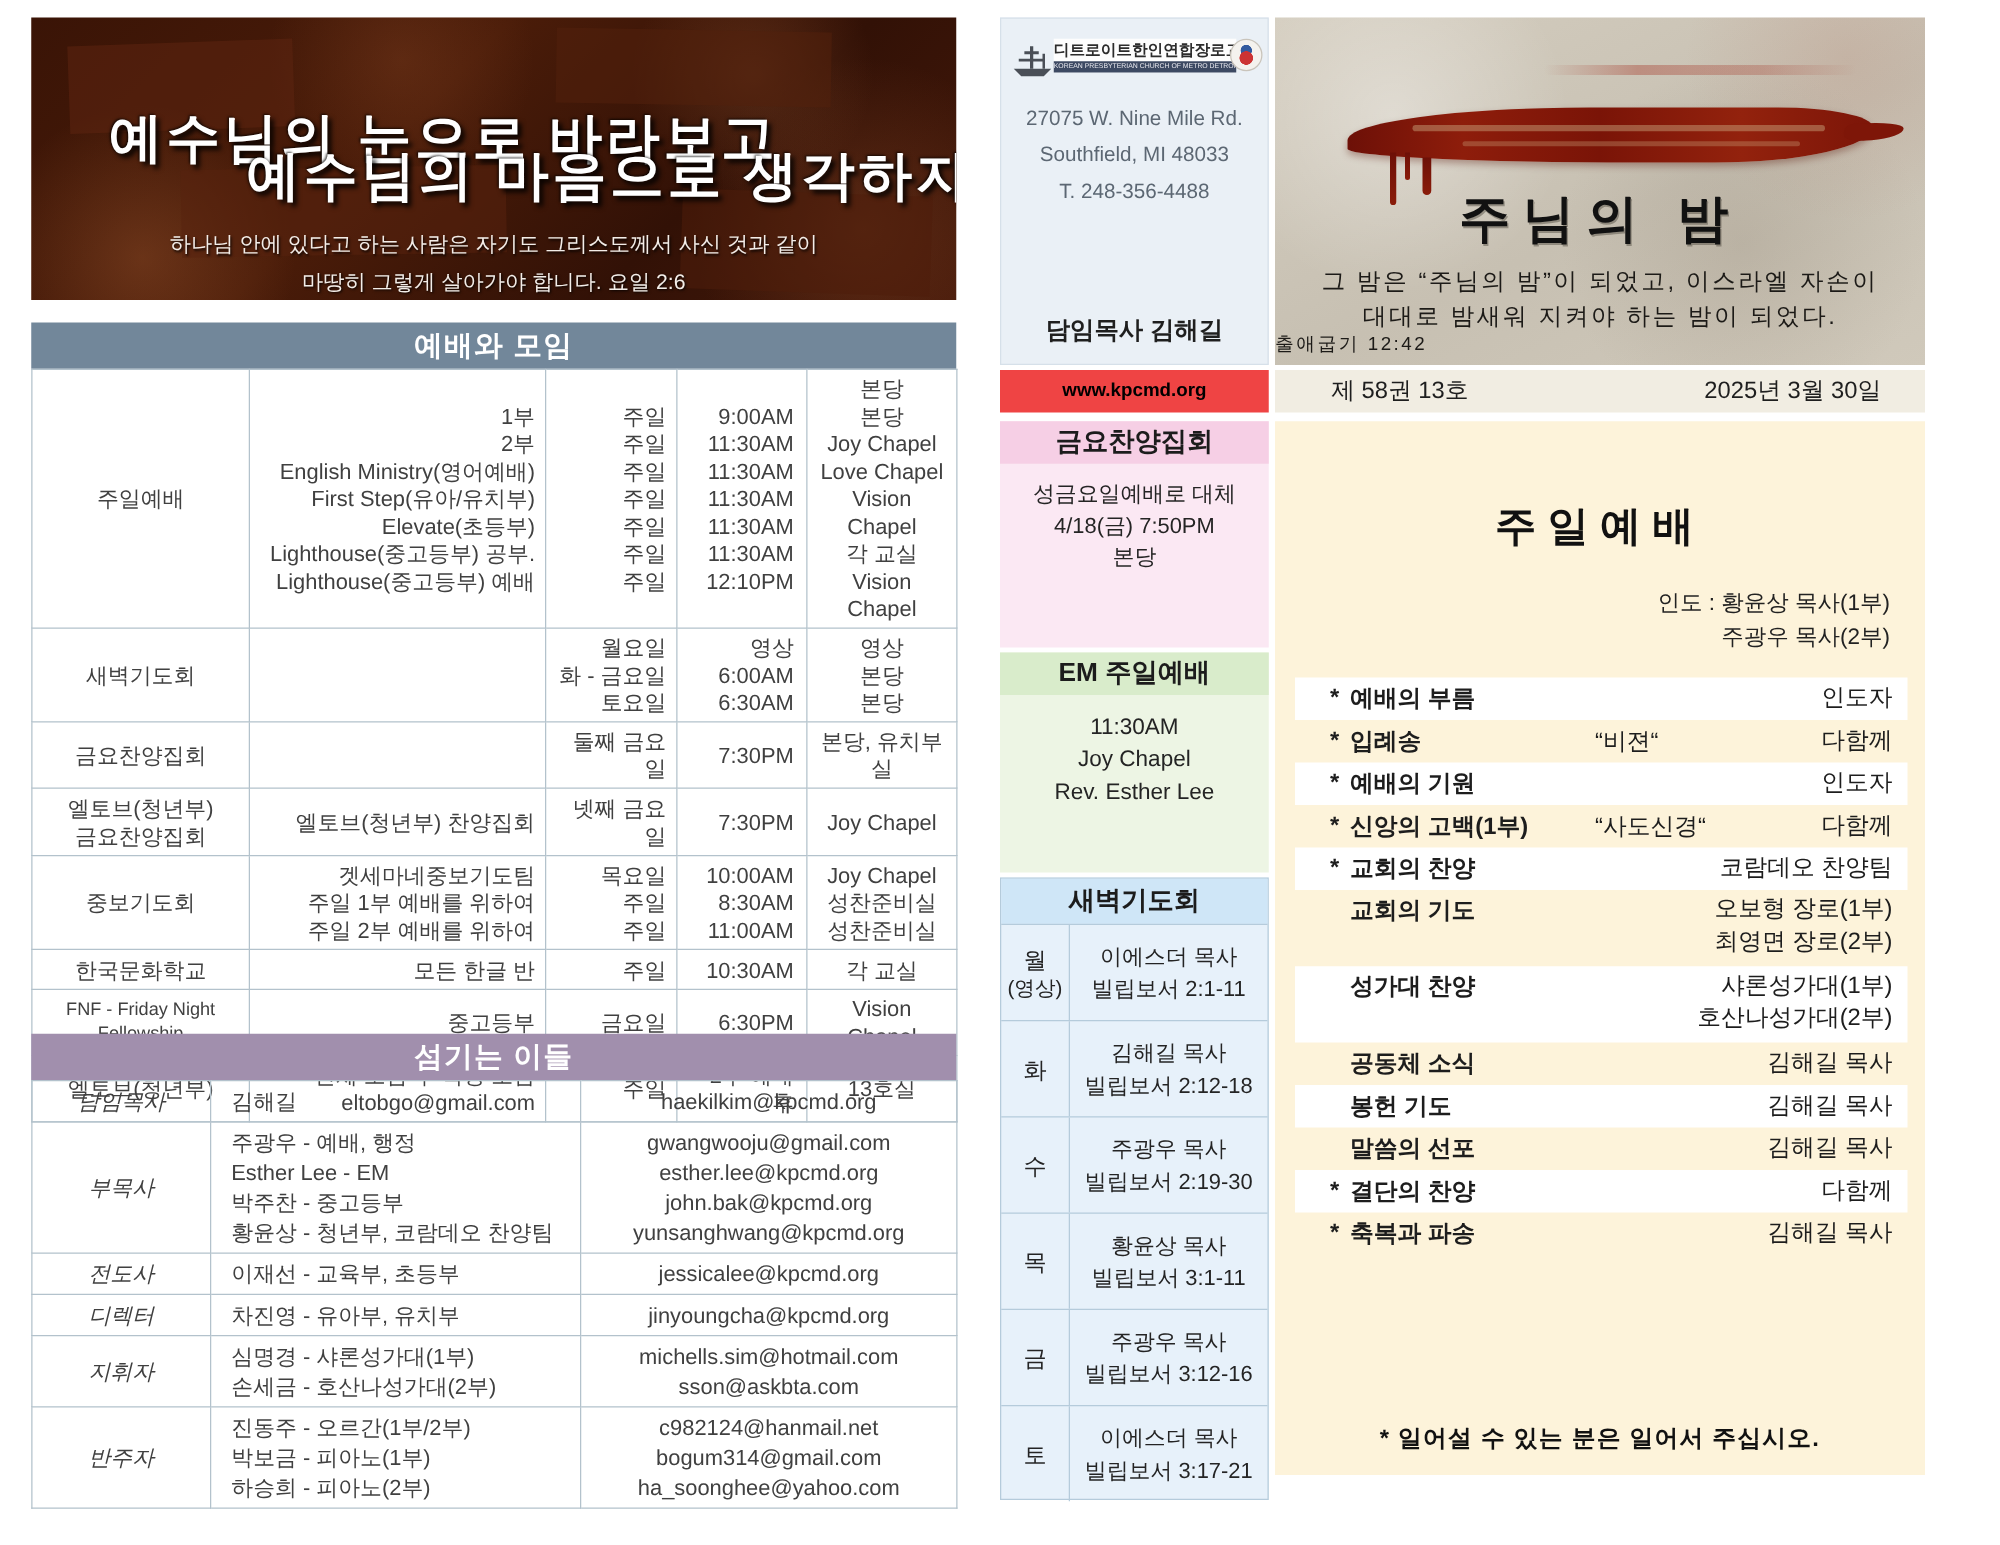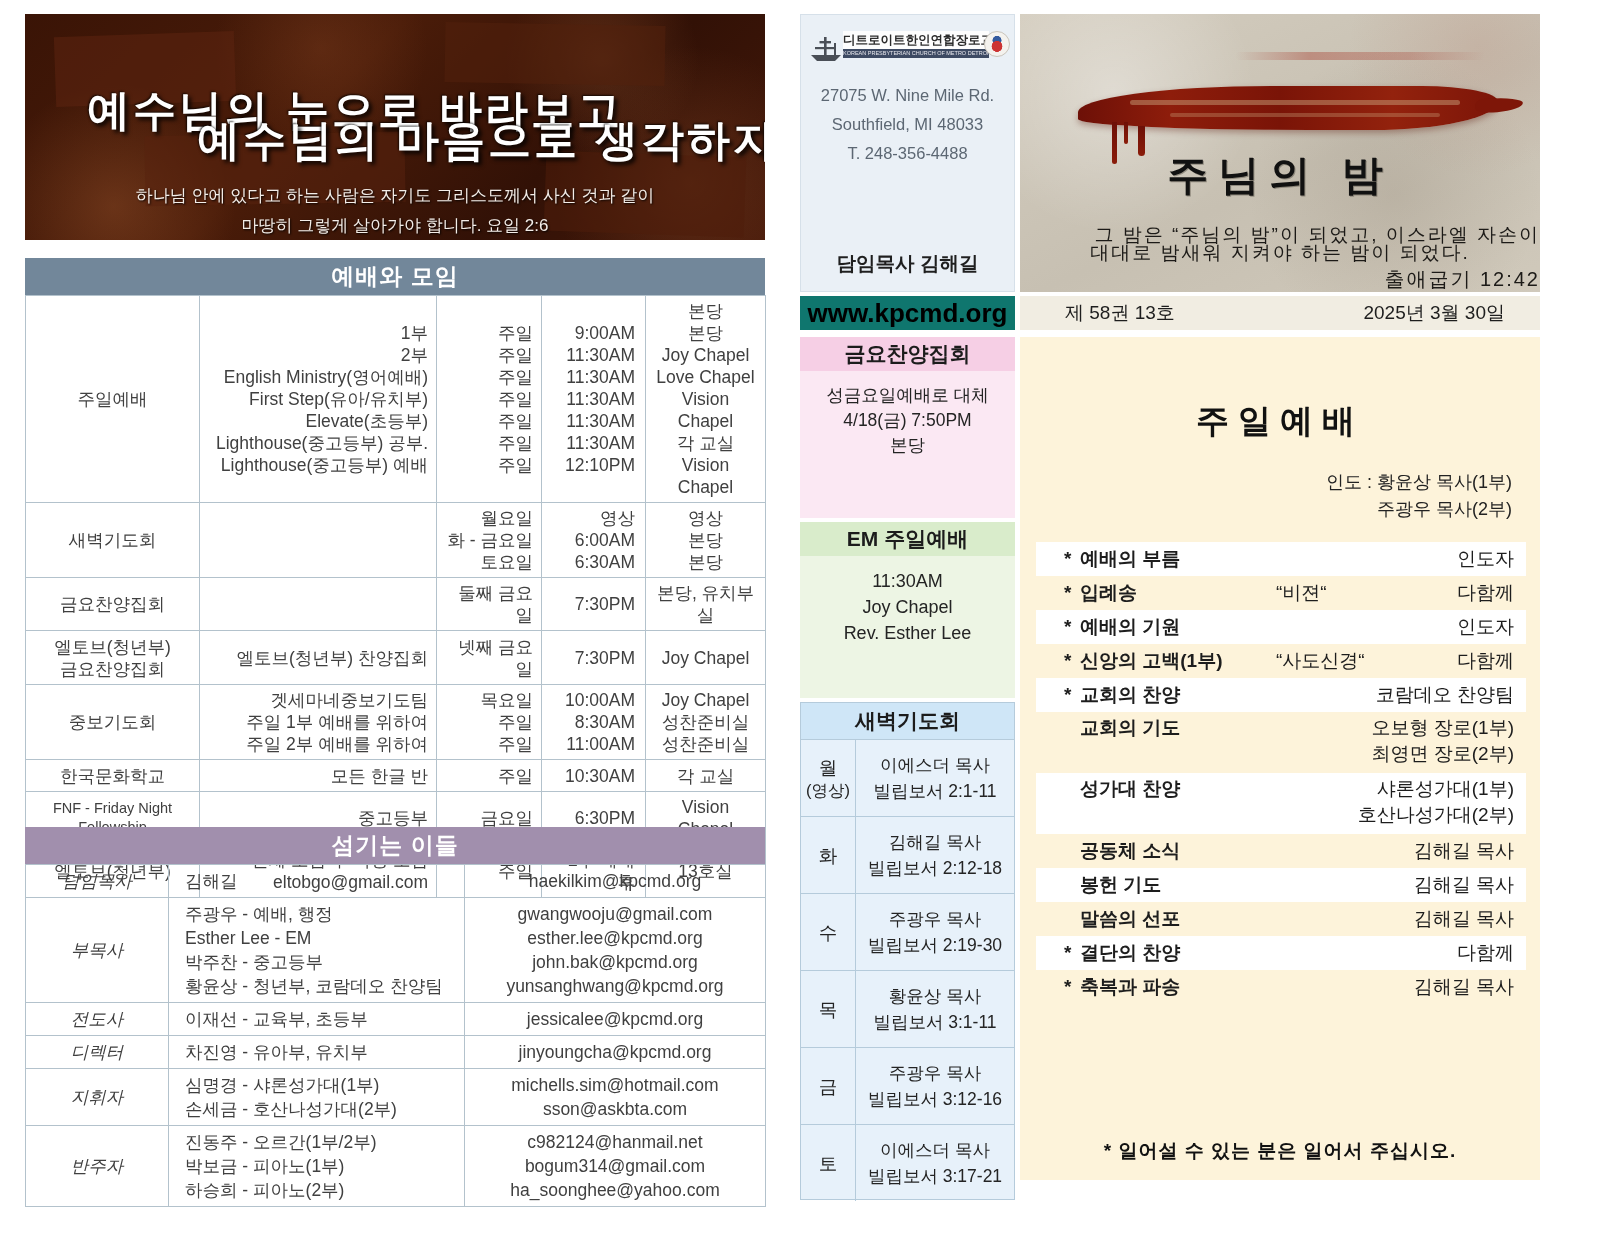--- a/index.html
+++ b/index.html
@@ -53,22 +53,22 @@
   .logo-kr{font-size:12.5px;font-weight:bold;color:#2c2c2c;text-align:center;white-space:nowrap;line-height:18px;}
   .logo-en{background:#3d4a63;color:#e8e8ee;font-size:5.5px;text-align:center;line-height:9px;white-space:nowrap;overflow:hidden;}
   .logo-seal{position:absolute;right:-2px;top:4px;width:24px;height:24px;border-radius:50%;
     background:radial-gradient(circle at 50% 60%, #c33 0 28%, transparent 30%),
                radial-gradient(circle at 50% 35%, #335a9e 0 22%, transparent 24%),#f4f2ee;
     border:1px solid #c9c4bb;}
   .addr{position:absolute;left:0;width:100%;text-align:center;color:#5c6773;font-size:16.5px;line-height:29px;}
   .addr-block{top:66px;}
   .pastor-line{position:absolute;left:0;bottom:14px;width:100%;text-align:center;color:#1f1f1f;
     font-weight:bold;font-size:19.5px;}
-  .www-bar{position:absolute;left:800px;top:296px;width:215px;height:34px;background:#0f766e;
-    text-align:center;line-height:34px;font-weight:bold;font-size:26px;color:#000;}
+  .www-bar{position:absolute;left:800px;top:296px;width:215px;height:34px;background:#ef4444;
+    text-align:center;line-height:34px;font-weight:bold;font-size:15px;color:#000;}
   .side-box{position:absolute;left:800px;width:215px;}
   .side-box .bx-header{height:34px;line-height:34px;text-align:center;font-weight:bold;font-size:21px;color:#1c1c1c;}
   .pink-box{top:337px;height:181px;background:#fbe8f3;}
   .pink-box .bx-header{background:#f6cfe5;}
   .green-box{top:522px;height:176px;background:#edf5e4;}
   .green-box .bx-header{background:#d9eccb;}
   .bx-body{padding-top:12px;text-align:center;font-size:17.5px;line-height:25px;color:#242424;}
   .green-box .bx-body{font-size:18px;line-height:26px;}
   .blue-box{top:702px;height:498px;background:#e7f1fa;border:1px solid #b5cbdb;box-sizing:border-box;}
   .blue-box .bx-header{background:#cfe6f7;height:36px;line-height:36px;}
@@ -95,22 +95,22 @@
   .stroke-hl2{position:absolute;left:150px;top:99px;width:270px;height:4px;background:rgba(200,160,120,.35);border-radius:3px;}
   .stroke-tail{position:absolute;left:455px;top:84px;width:48px;height:14px;background:#7e1608;
     border-radius:20% 80% 60% 40%/50% 50% 60% 40%;transform:rotate(-4deg);}
   .drip{position:absolute;background:linear-gradient(#6d1007,#8a1c0a);border-radius:0 0 4px 4px;}
   .drip1{left:92px;top:108px;width:5px;height:42px;}
   .drip2{left:118px;top:112px;width:7px;height:30px;}
   .drip3{left:104px;top:108px;width:4px;height:22px;}
   .poster-title{position:absolute;left:0;top:134px;width:100%;text-align:center;color:#111;
     font-weight:bold;font-size:41px;letter-spacing:10px;text-shadow:1px 1px 0 rgba(60,55,45,.4);}
   .poster-verse{position:absolute;left:0;width:100%;text-align:center;color:#1c1a17;font-size:19px;letter-spacing:2px;}
-  .pv1{top:208px;text-align:right;} .pv2{top:226px;}
-  .poster-ref{position:absolute;left:0;top:252px;width:100%;text-align:right;color:#1c1a17;font-size:20px;letter-spacing:2px;}
+  .pv1{top:198px;} .pv2{top:226px;}
+  .poster-ref{position:absolute;left:0;top:252px;width:100%;text-align:left;color:#1c1a17;font-size:15px;letter-spacing:2px;}
   .masthead{position:absolute;left:1020px;top:296px;width:520px;height:34px;background:#f1ede2;
     font-size:19px;color:#1e1e1e;line-height:34px;}
   .mh-issue{position:absolute;left:45px;}
   .mh-date{position:absolute;right:35px;}
   
   .service-box{position:absolute;left:1020px;top:337px;width:520px;height:843px;background:#fdf3da;}
   .svc-title{position:absolute;left:0;top:62px;width:100%;text-align:center;color:#111;
     font-weight:bold;font-size:33px;letter-spacing:9px;}
   .svc-leaders{position:absolute;right:28px;top:132px;text-align:right;font-size:18px;line-height:27px;color:#222;}
   .svc-items{position:absolute;left:0;top:205px;width:100%;}

